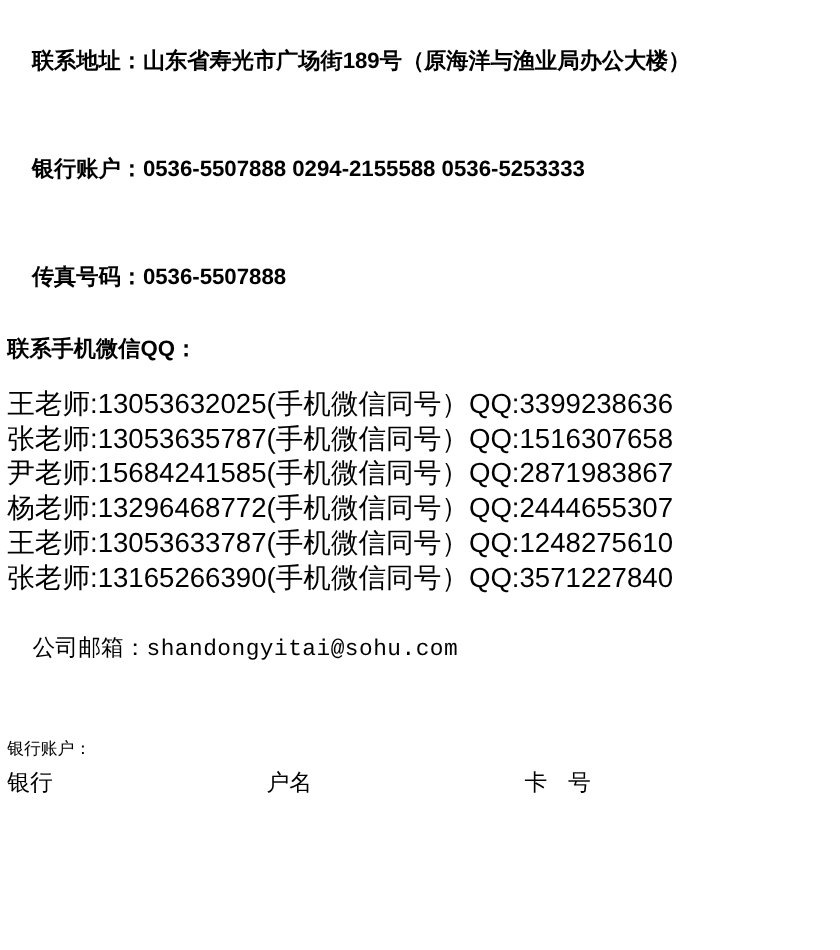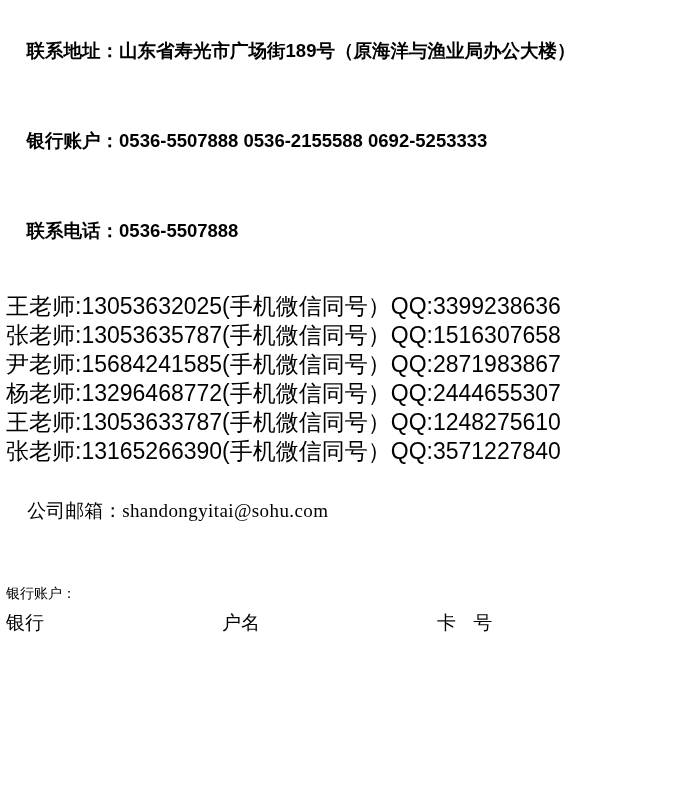--- a/index.html
+++ b/index.html
@@ -38,21 +38,21 @@
   }
   .gap-md { height: 16px; }
   .gap-lg { height: 22px; }
 
   .email-line {
     font-size: 19px;
     line-height: 30px;
     white-space: pre;
   }
   .email-addr {
-    font-family: Liberation Serif, serif;
+    font-family: Liberation Mono, monospace;
     letter-spacing: 0.4px;
   }
   .bank-title {
     font-size: 14px;
     line-height: 30px;
     white-space: pre;
   }
 
   table.bank {
     border-collapse: collapse;
@@ -82,27 +82,28 @@
 </head>
 <body>
 
 <div class="page">
 
   <div class="line addr-line">
     <span>联系地址：</span><span>山东省寿光市广场街189号（原海洋与渔业局办公大楼）</span>
   </div>
 
   <div class="line addr-line">
-    <span>银行账户：</span><span>0536-5507888 0536-2155588 0692-5253333</span>
+    <span>银行账户：</span><span>0536-5507888 0294-2155588 0536-5253333</span>
   </div>
 
   <div class="line addr-line">
-    <span>联系电话：</span><span>0536-5507888</span>
+    <span>传真号码：</span><span>0536-5507888</span>
   </div>
 
+  <div class="line addr-line">联系手机微信QQ：</div>
 
   <div class="gap-md"></div>
 
   <div>
     <div class="contact-line">王老师:13053632025(手机微信同号）QQ:3399238636</div>
     <div class="contact-line">张老师:13053635787(手机微信同号）QQ:1516307658</div>
     <div class="contact-line">尹老师:15684241585(手机微信同号）QQ:2871983867</div>
     <div class="contact-line">杨老师:13296468772(手机微信同号）QQ:2444655307</div>
     <div class="contact-line">王老师:13053633787(手机微信同号）QQ:1248275610</div>
     <div class="contact-line">张老师:13165266390(手机微信同号）QQ:3571227840</div>

